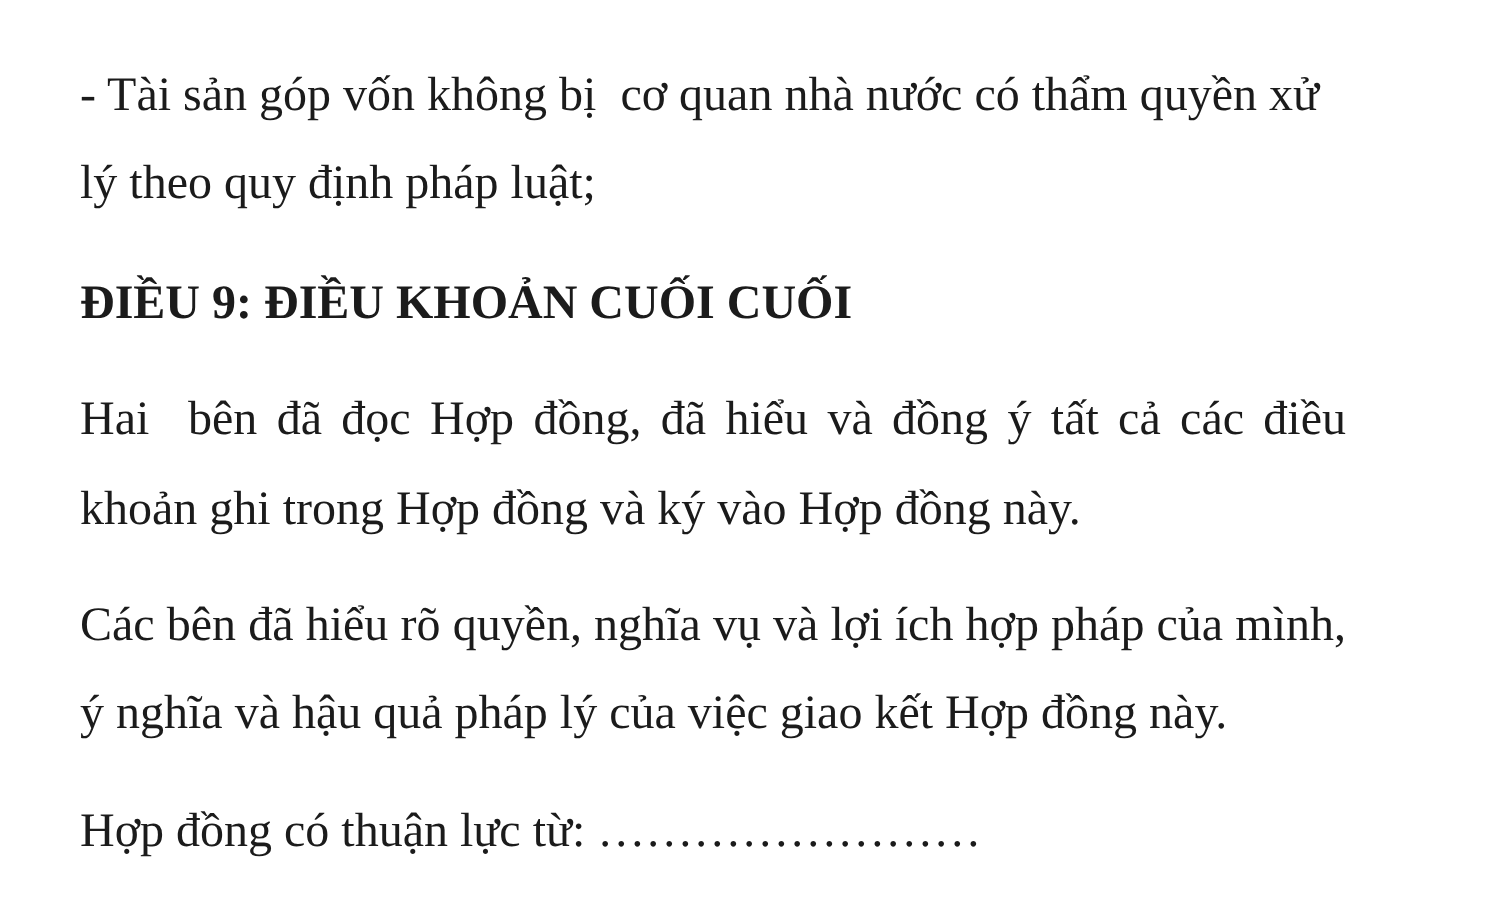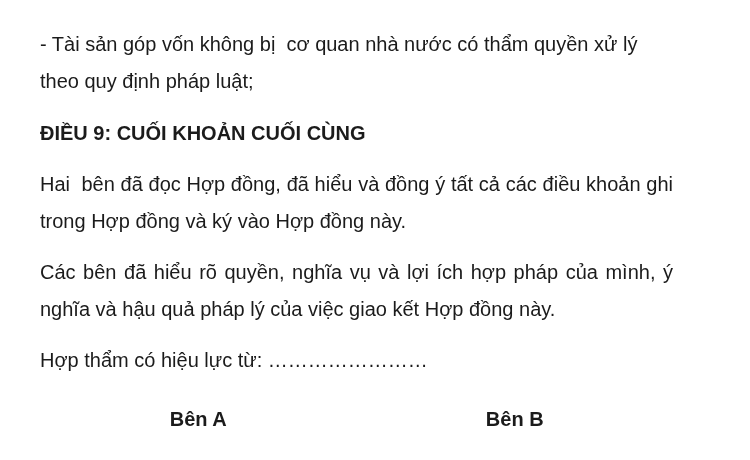--- a/index.html
+++ b/index.html
@@ -10,22 +10,22 @@
     background: #ffffff;
     overflow: hidden;
   }
   .page {
     box-sizing: border-box;
     width: 711px;
     height: 460px;
     padding: 26px 38px 0 40px;
     background: #ffffff;
     color: #1b1b1b;
-    font-family: Liberation Sans, sans-serif;
-    font-size: 20px;
+    font-family: Liberation Serif, serif;
+    font-size: 24px;
     line-height: 1.85;
   }
   .para {
     margin: 0 0 14px 0;
     white-space: pre-wrap;
     text-align: justify;
   }
   .bullet {
     margin: 0 0 15px 0;
     white-space: pre-wrap;
@@ -52,27 +52,27 @@
     margin: 0 0 34px 0;
   }
 </style>
 </head>
 <body>
 
 <div class="page">
 
   <p class="bullet">- Tài sản góp vốn không bị  cơ quan nhà nước có thẩm quyền xử lý theo quy định pháp luật;</p>
 
-  <p class="heading">ĐIỀU 9: CUỐI KHOẢN CUỐI CÙNG</p>
+  <p class="heading">ĐIỀU 9: ĐIỀU KHOẢN CUỐI CUỐI</p>
 
   <p class="para">Hai  bên đã đọc Hợp đồng, đã hiểu và đồng ý tất cả các điều khoản ghi trong Hợp đồng và ký vào Hợp đồng này.</p>
 
   <p class="para">Các bên đã hiểu rõ quyền, nghĩa vụ và lợi ích hợp pháp của mình, ý nghĩa và hậu quả pháp lý của việc giao kết Hợp đồng này.</p>
 
-  <p class="effective">Hợp thẩm có hiệu lực từ: ……………………</p>
+  <p class="effective">Hợp đồng có thuận lực từ: ……………………</p>
 
   <div class="sig-row">
     <div class="sig-col">
       <p class="sig-title">Bên A</p>
 
     </div>
     <div class="sig-col">
       <p class="sig-title">Bên B</p>
 
     </div>

